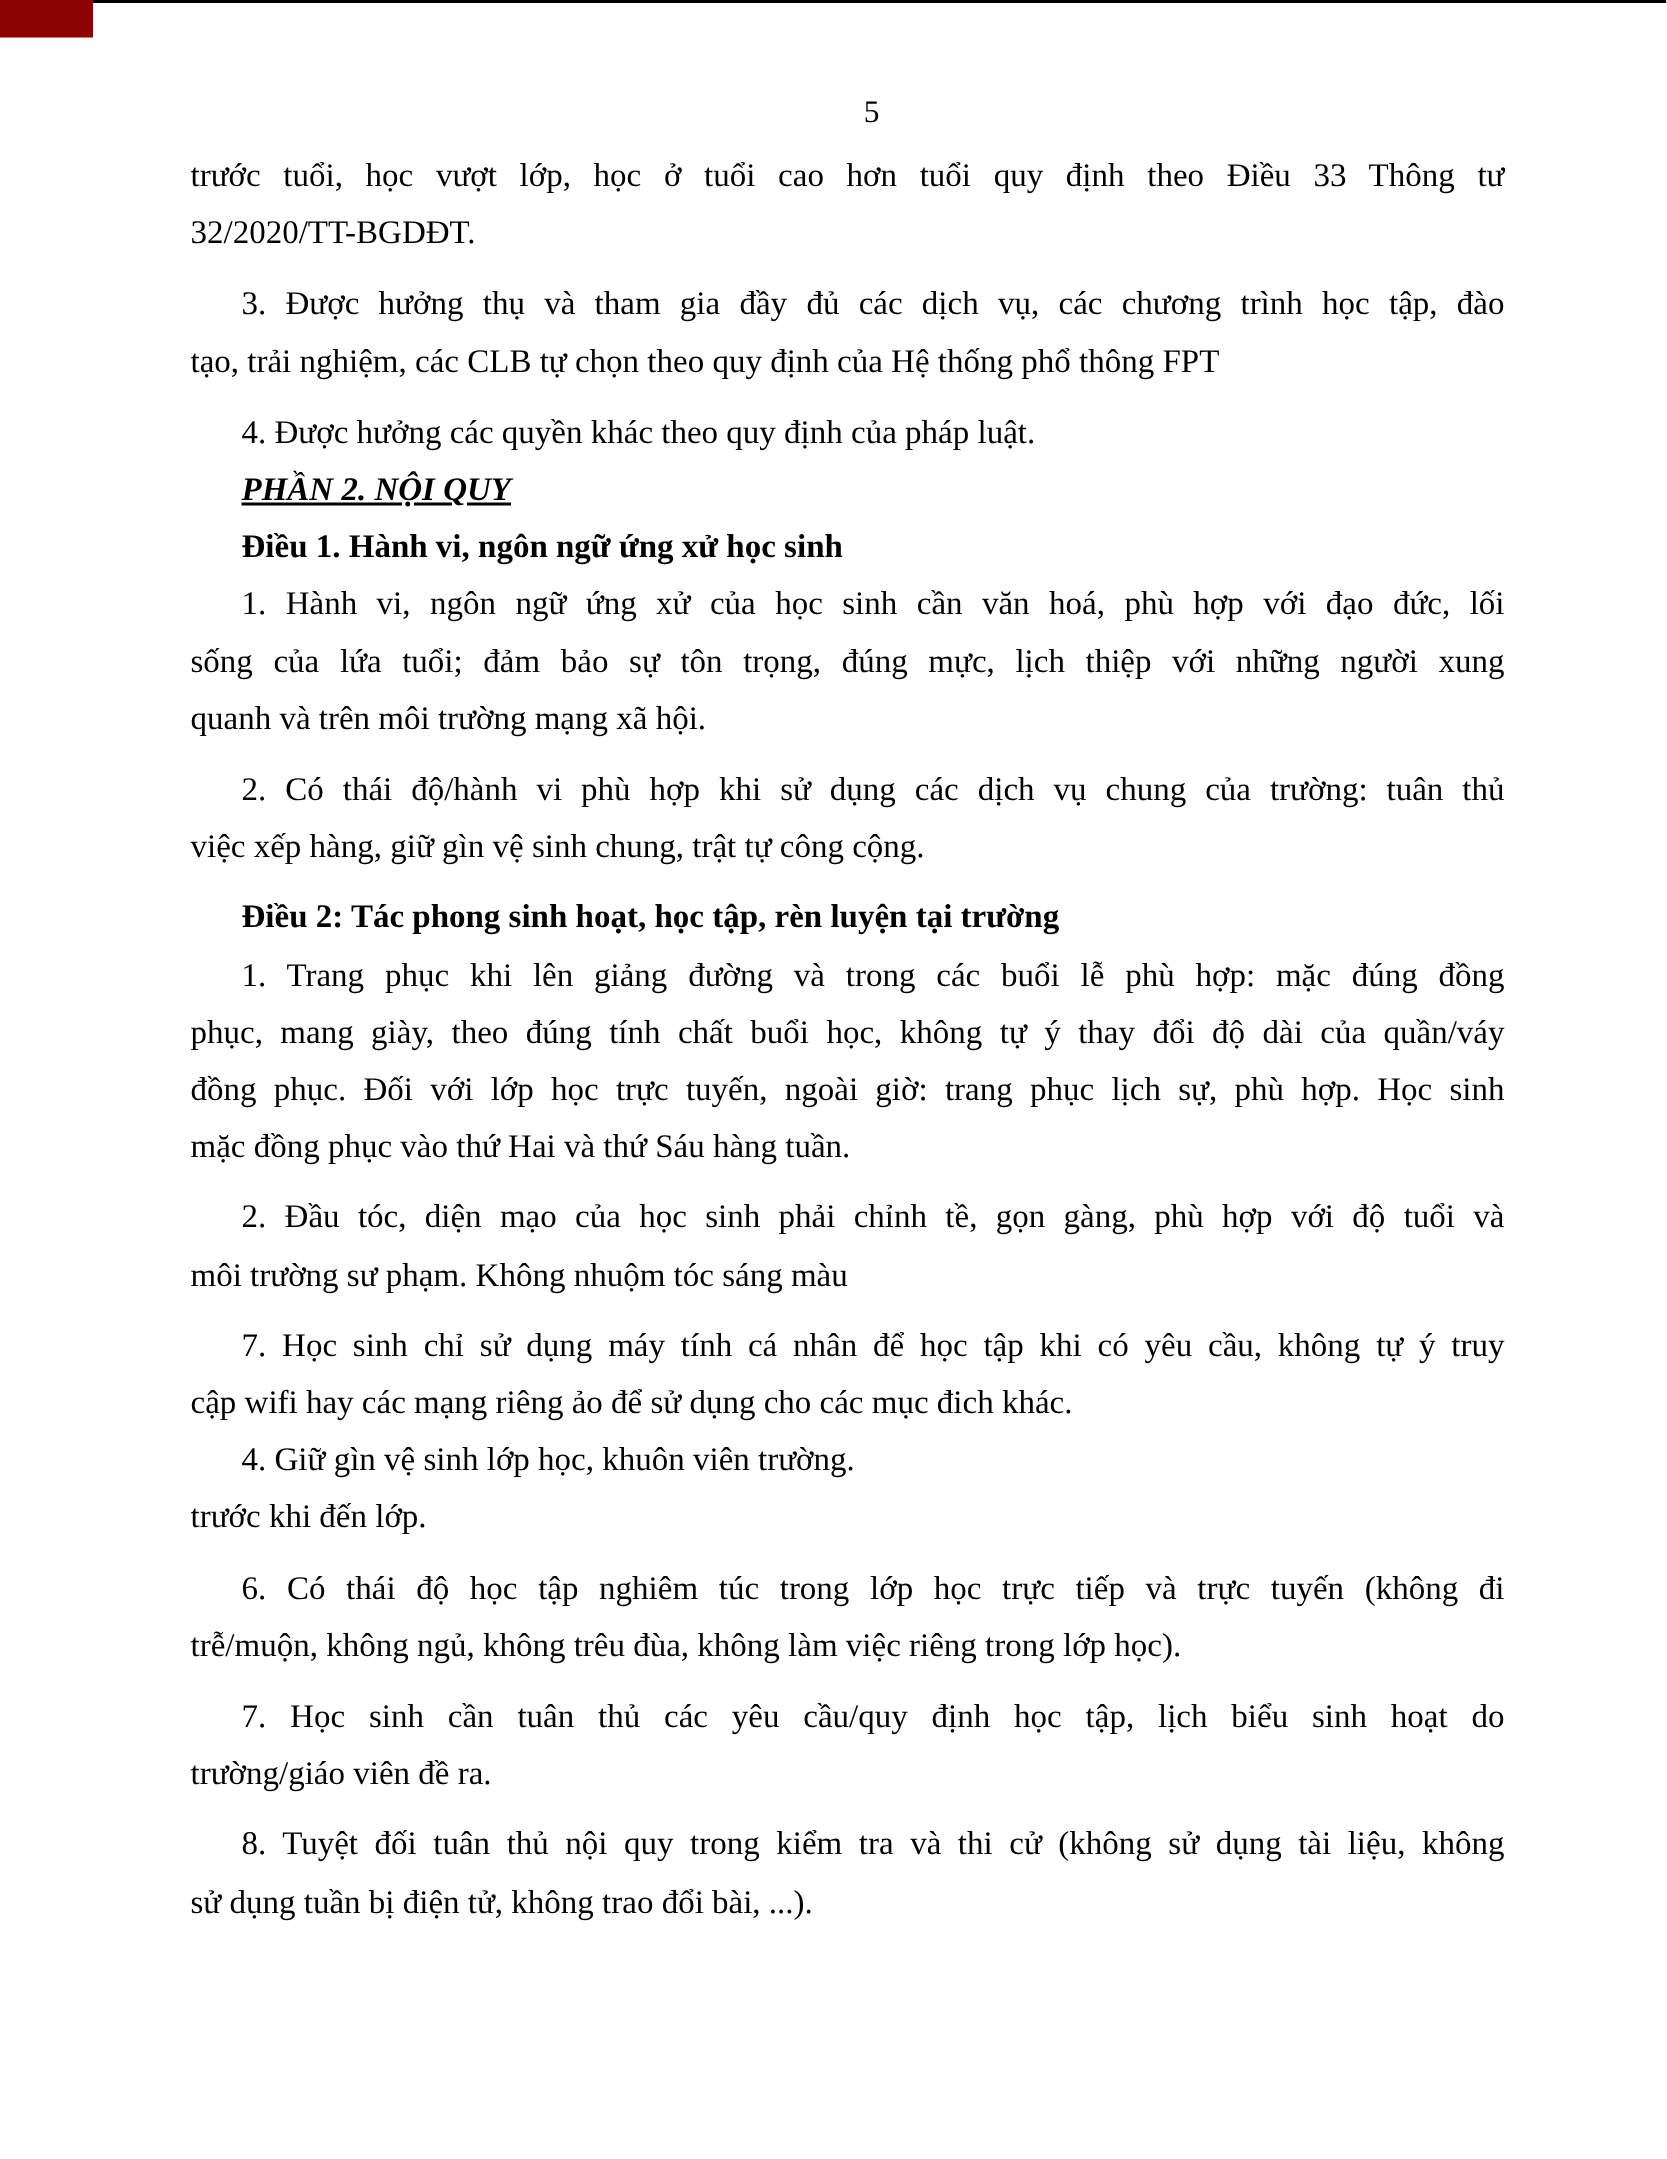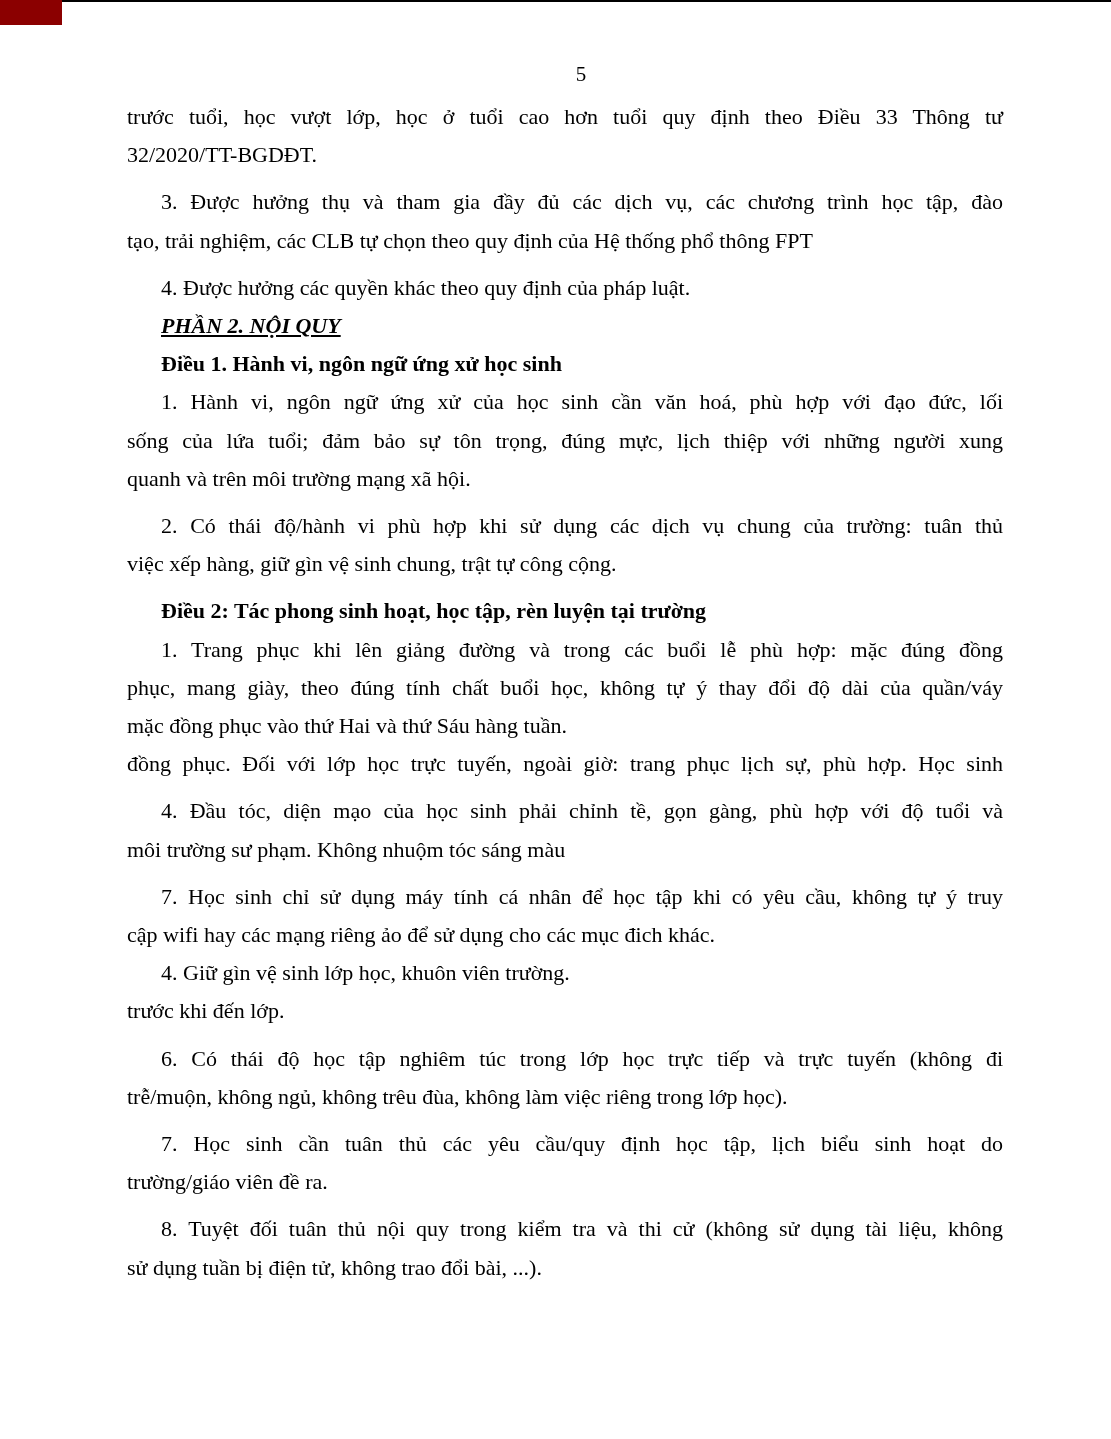--- a/index.html
+++ b/index.html
@@ -100,25 +100,25 @@
       <div class="para body sp">
         <div class="line j ind">2. Có thái độ/hành vi phù hợp khi sử dụng các dịch vụ chung của trường: tuân thủ</div>
         <div class="line">việc xếp hàng, giữ gìn vệ sinh chung, trật tự công cộng.</div>
       </div>
       <div class="para heading sp">
         <div class="line ind">Điều 2: Tác phong sinh hoạt, học tập, rèn luyện tại trường</div>
       </div>
       <div class="para body">
         <div class="line j ind">1. Trang phục khi lên giảng đường và trong các buổi lễ phù hợp: mặc đúng đồng</div>
         <div class="line j">phục, mang giày, theo đúng tính chất buổi học, không tự ý thay đổi độ dài của quần/váy</div>
+        <div class="line j">đồng phục. Đối với lớp học trực tuyến, ngoài giờ: trang phục lịch sự, phù hợp. Học sinh</div>
         <div class="line">mặc đồng phục vào thứ Hai và thứ Sáu hàng tuần.</div>
-        <div class="line j">đồng phục. Đối với lớp học trực tuyến, ngoài giờ: trang phục lịch sự, phù hợp. Học sinh</div>
       </div>
       <div class="para body sp">
-        <div class="line j ind">4. Đầu tóc, diện mạo của học sinh phải chỉnh tề, gọn gàng, phù hợp với độ tuổi và</div>
+        <div class="line j ind">2. Đầu tóc, diện mạo của học sinh phải chỉnh tề, gọn gàng, phù hợp với độ tuổi và</div>
         <div class="line">môi trường sư phạm. Không nhuộm tóc sáng màu</div>
       </div>
       <div class="para body sp">
         <div class="line j ind">7. Học sinh chỉ sử dụng máy tính cá nhân để học tập khi có yêu cầu, không tự ý truy</div>
         <div class="line">cập wifi hay các mạng riêng ảo để sử dụng cho các mục đich khác.</div>
       </div>
       <div class="para body">
         <div class="line ind">4. Giữ gìn vệ sinh lớp học, khuôn viên trường.</div>
       </div>
       <div class="para body">

